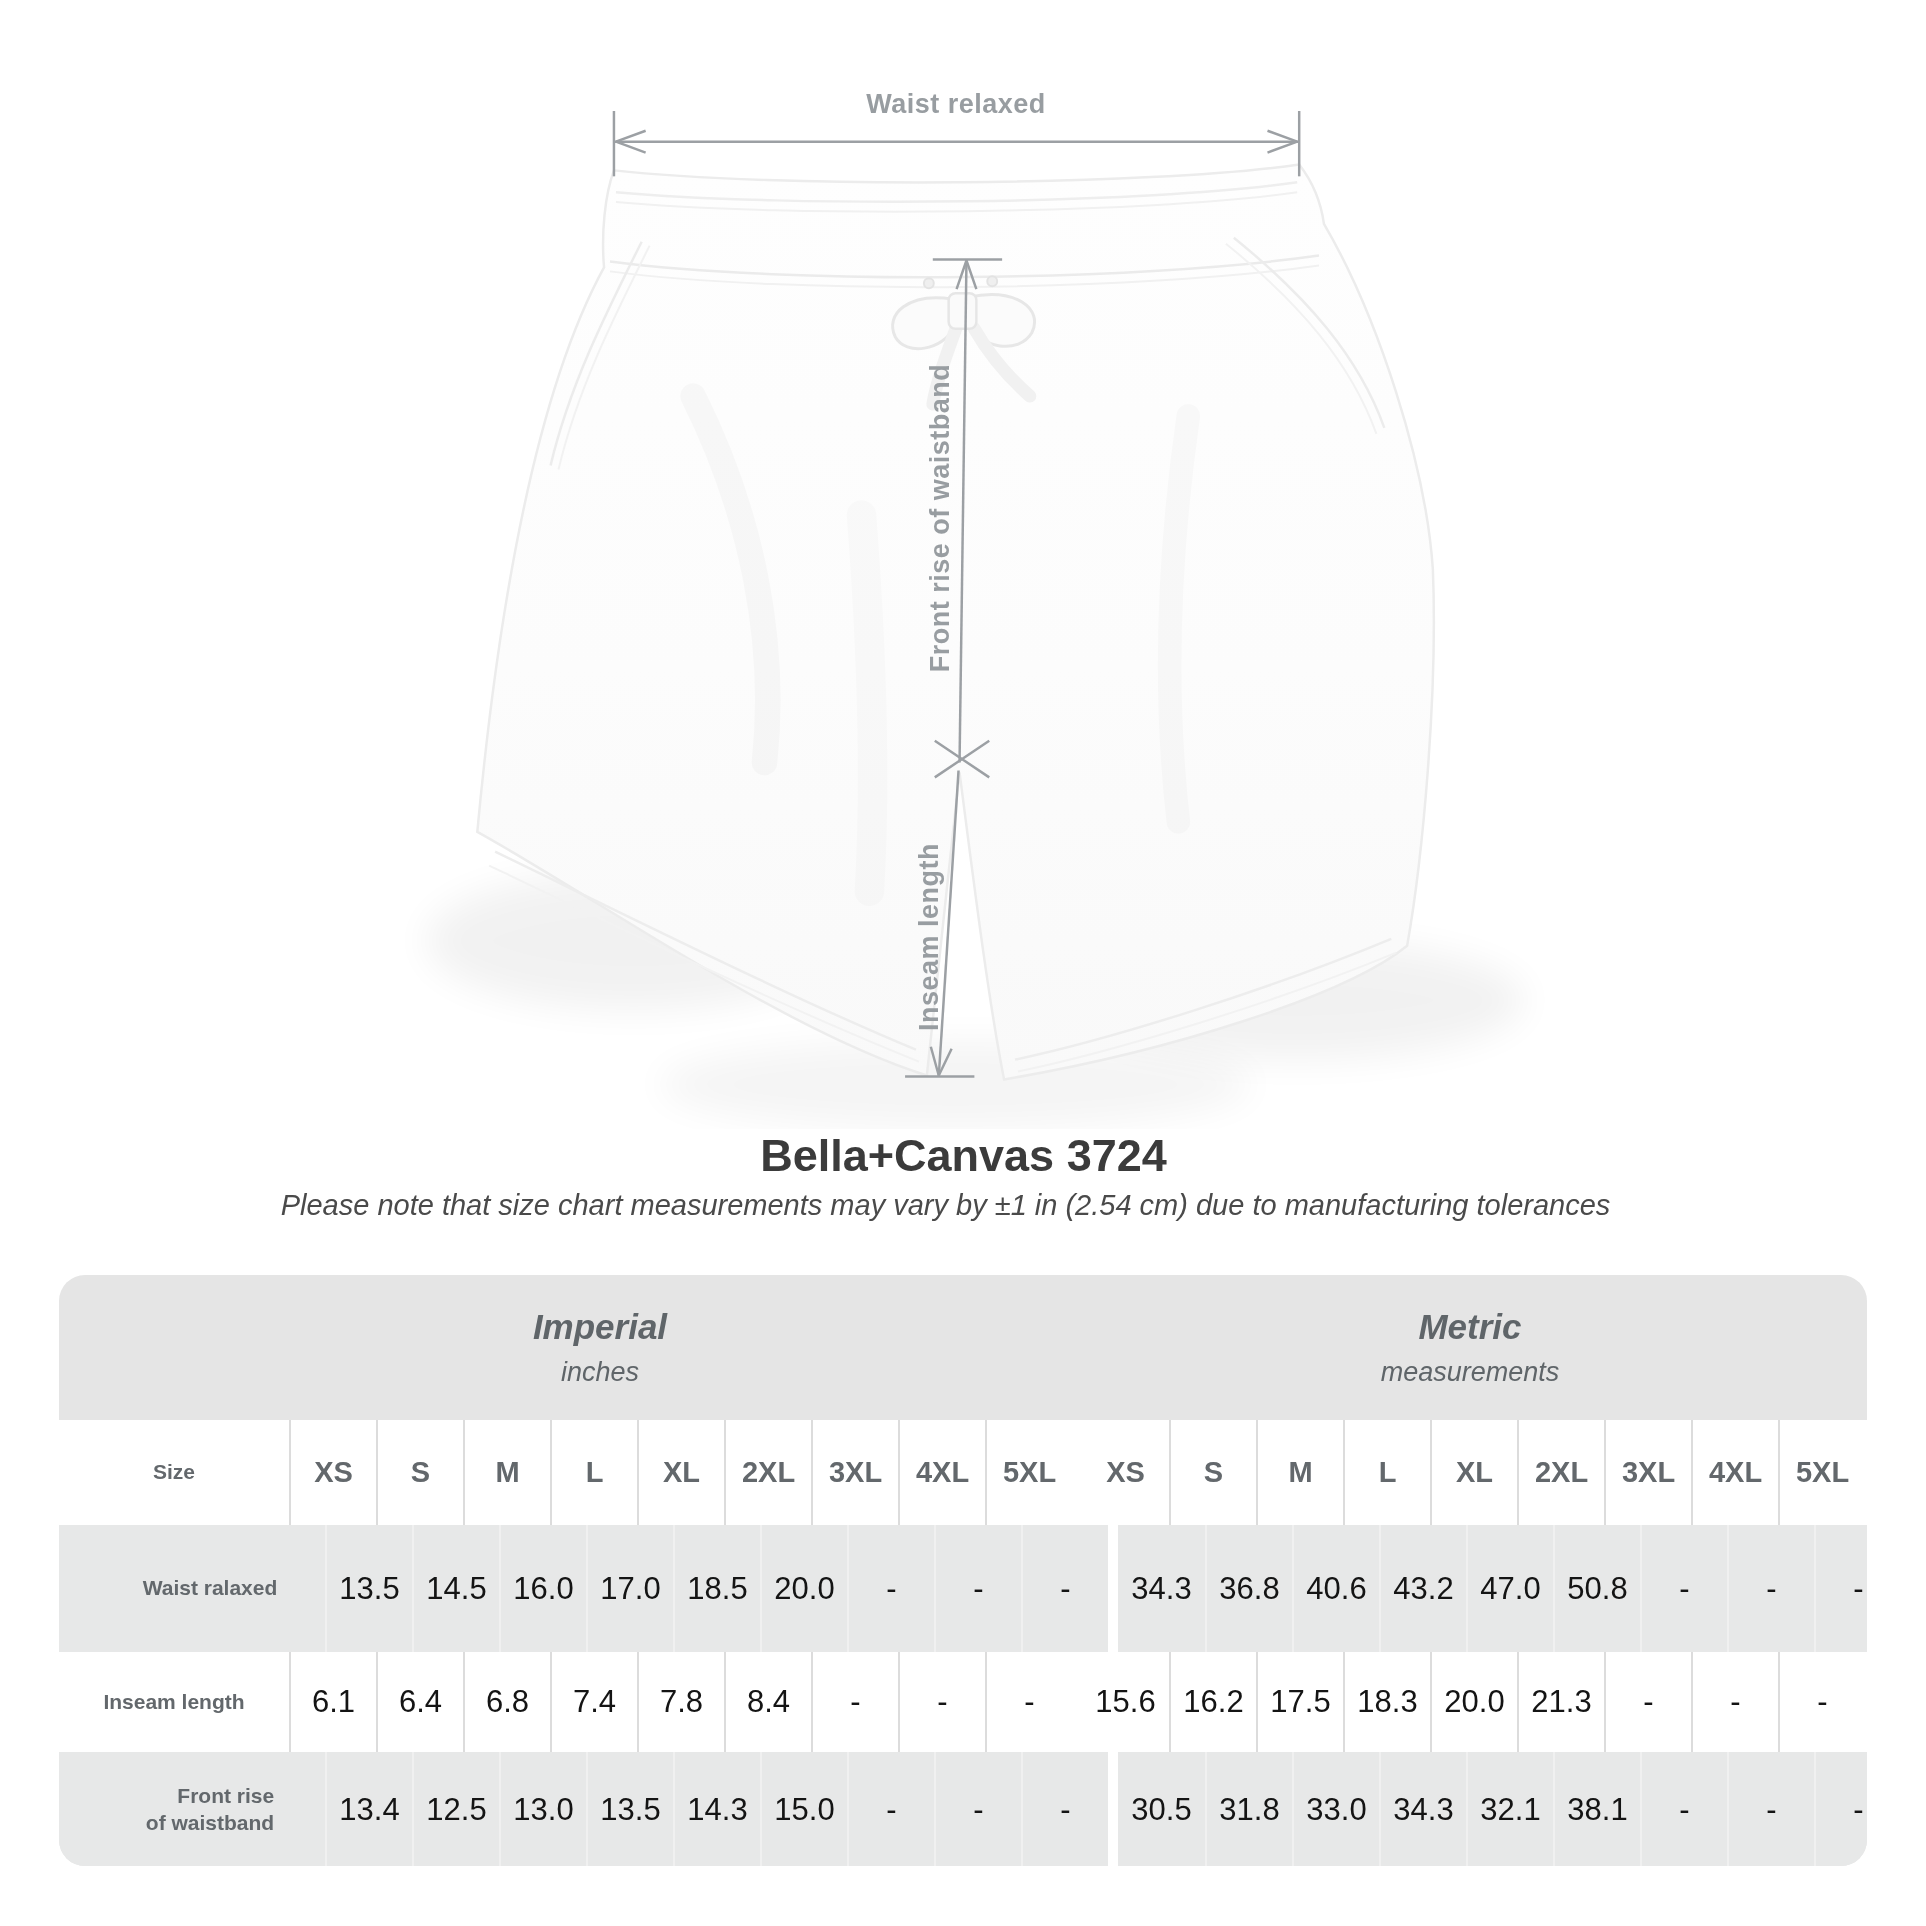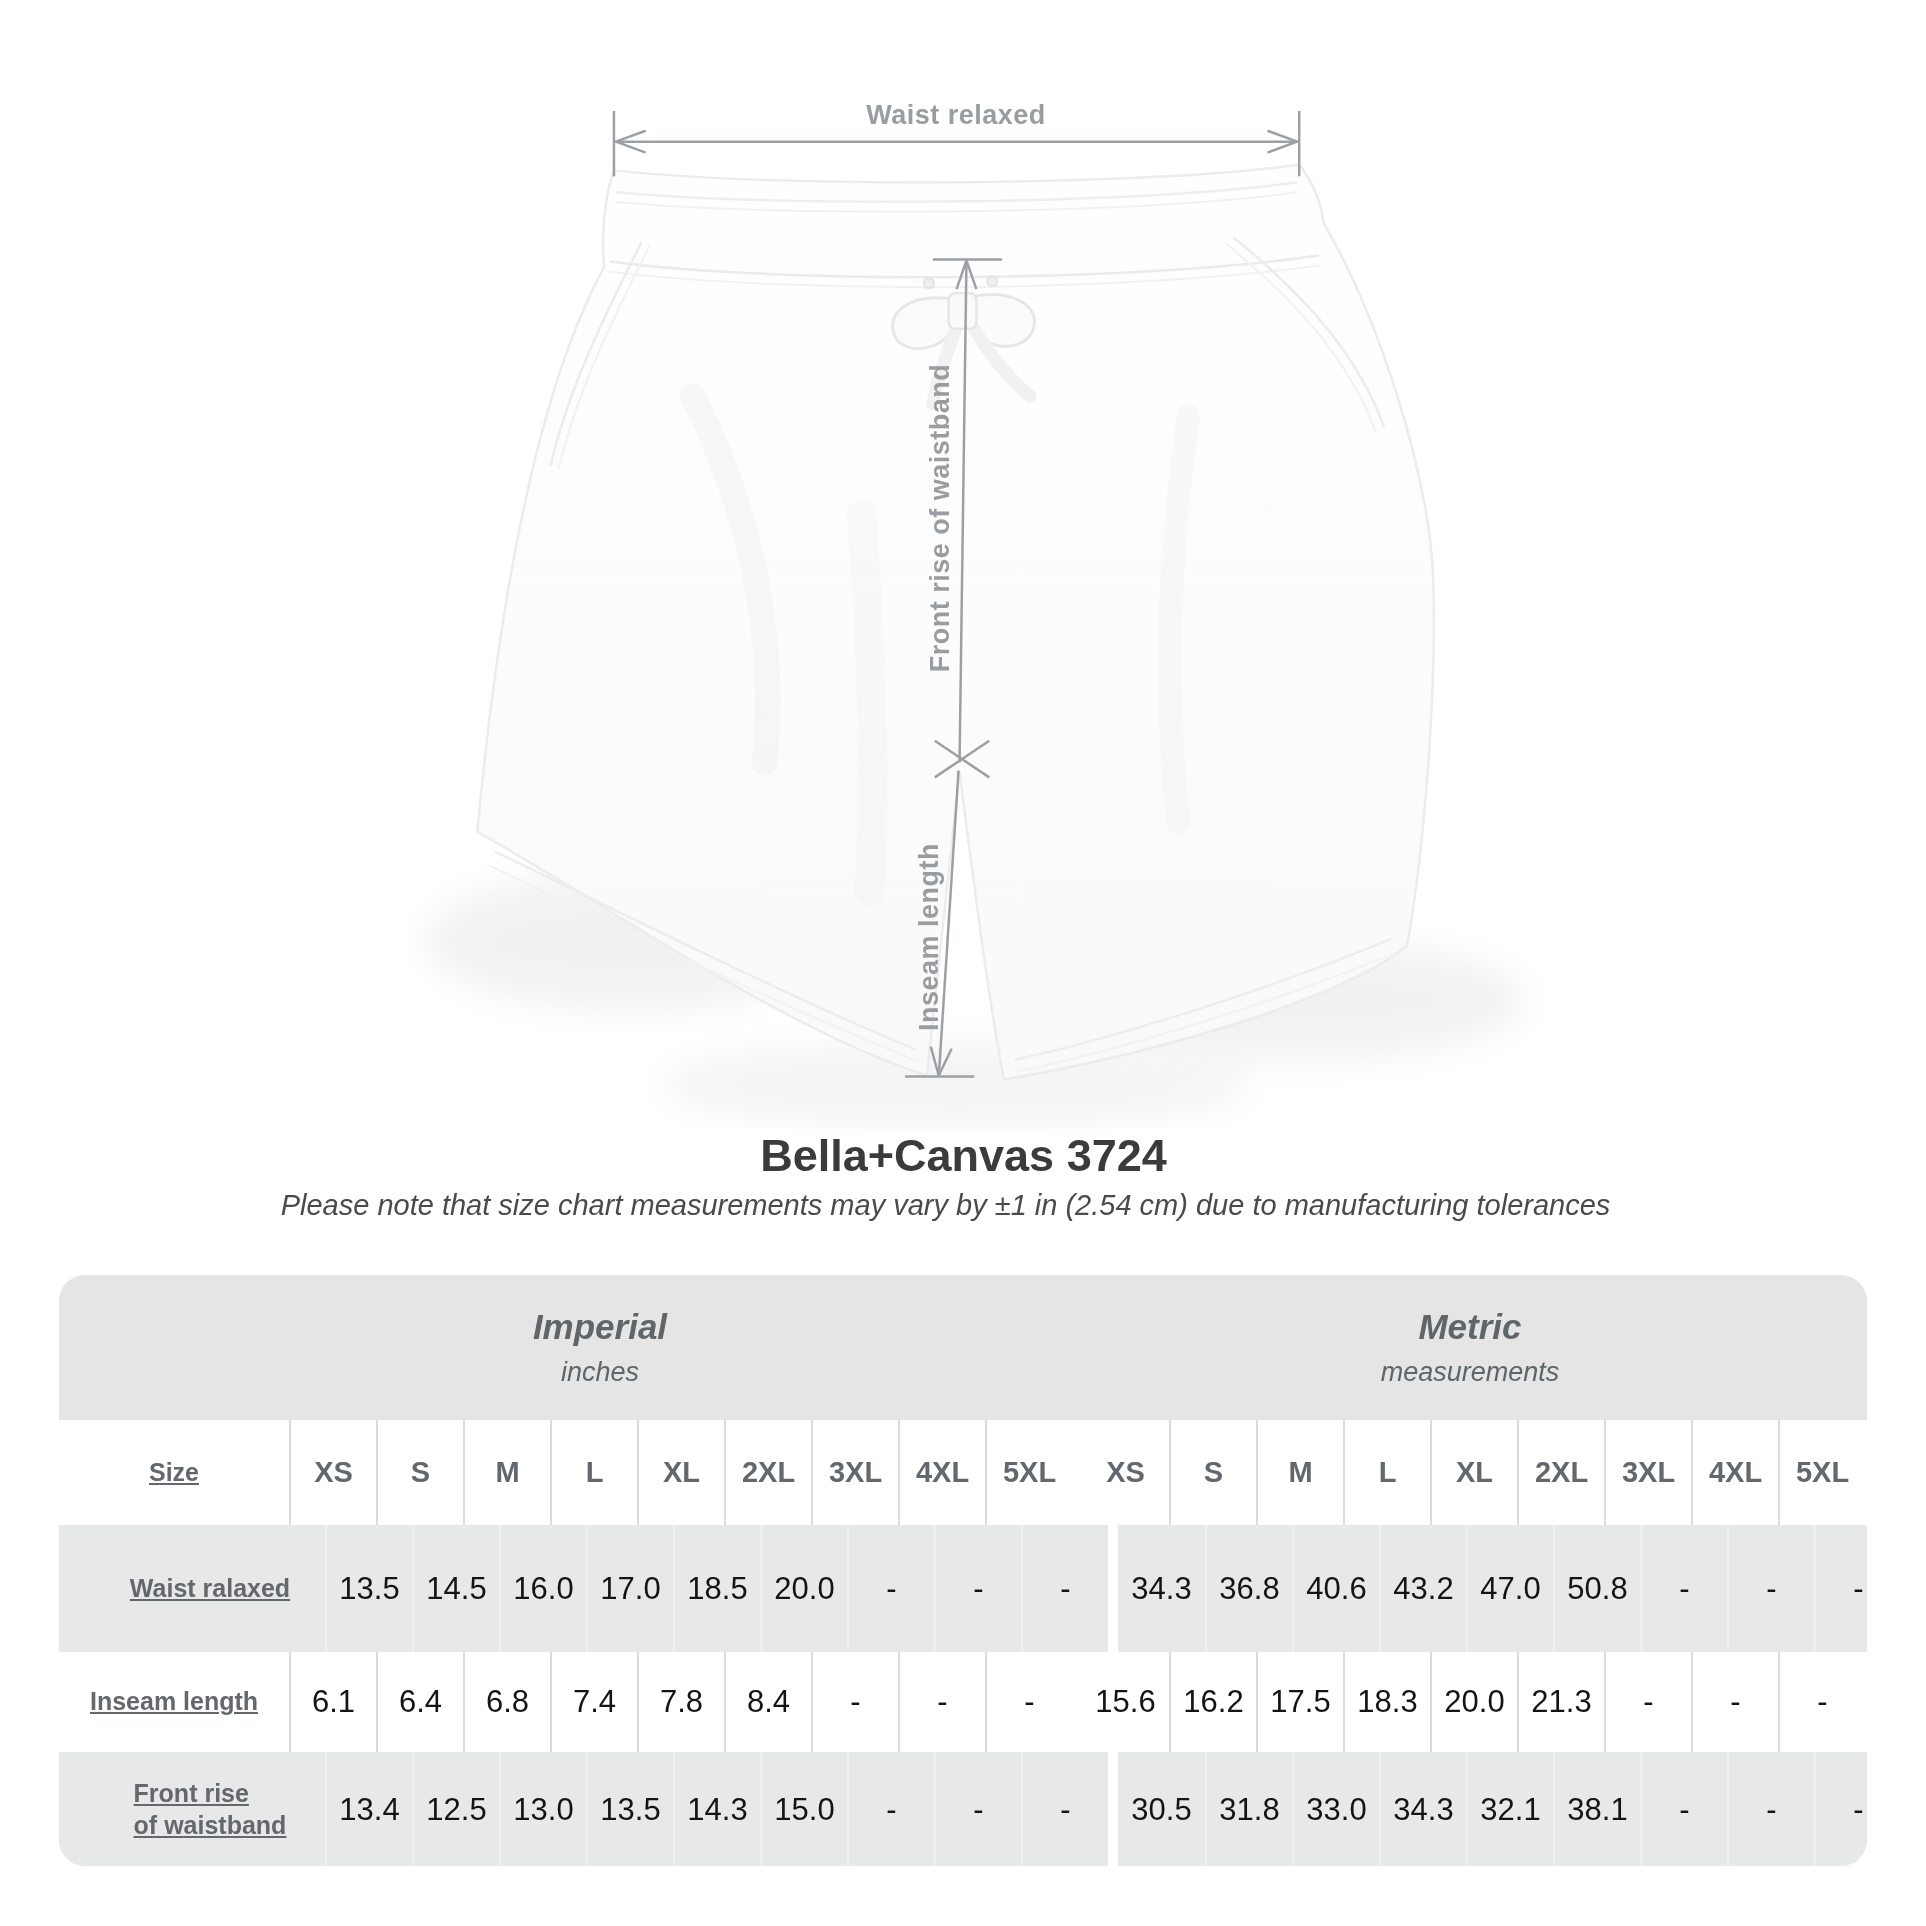--- a/index.html
+++ b/index.html
@@ -32,21 +32,21 @@
   .unit-block{display:flex;flex-direction:column;align-items:center;justify-content:center;gap:10px;}
   .unit-block.imperial{width:1014px;padding-left:68px;box-sizing:border-box;}
   .unit-block.metric{flex:1;}
   .unit-name{font-size:35px;font-weight:bold;font-style:italic;color:#5f6569;}
   .unit-sub{font-size:27px;font-style:italic;color:#5f6569;}
   .trow{display:flex;width:100%;}
   .trow.w{background:#ffffff;}
   .trow.g{background:#e7e8e8;padding-left:36px;}
   .label-cell{
     width:230px;box-sizing:border-box;display:flex;align-items:center;justify-content:center;
-    font-weight:bold;color:#63686c;font-size:25px;text-align:left;white-space:pre-line;line-height:1.25;text-decoration:underline;
+    font-weight:bold;color:#63686c;font-size:21px;text-align:right;white-space:pre-line;line-height:1.25;
   }
   .data-cell{
     width:87px;box-sizing:border-box;display:flex;align-items:center;justify-content:center;
     font-size:31px;color:#141414;border-left:2px solid #dcdcdc;
   }
   .trow.g .data-cell{border-left-color:#f0f0f0;}
   .data-cell.nb{border-left:none;}
   .header-cell{font-size:29px;font-weight:bold;color:#63686c;}
   .divider-cell{width:10px;background:#ffffff;}
 </style>
@@ -123,21 +123,21 @@
         <path d="M 976 263 L 969 770"></path>
         <path d="M 976 263 L 966 292 M 976 263 L 986 292"></path>
         <path d="M 944 748 L 999 785 M 999 748 L 944 785"></path>
 
         <path d="M 968 778 L 948 1087"></path>
         <path d="M 948 1086 L 940 1057 M 948 1086 L 961 1059"></path>
         <path d="M 914 1087 L 984 1087"></path>
       </g>
     </svg>
 
-    <div class="dim-label" style="left:956px;top:115px;">Waist relaxed</div>
+    <div class="dim-label" style="left:956px;top:104px;">Waist relaxed</div>
     <div class="dim-label vertical" style="left:940px;top:518px;">Front rise of waistband</div>
     <div class="dim-label vertical" style="left:929px;top:937px;">Inseam length</div>
   </div>
 
   <div id="title">Bella+Canvas 3724</div>
   <div id="subtitle">Please note that size chart measurements may vary by ±1 in (2.54 cm) due to manufacturing tolerances</div>
 
   <div id="size-table">
     <div id="units-row">
       <div class="unit-block imperial">

